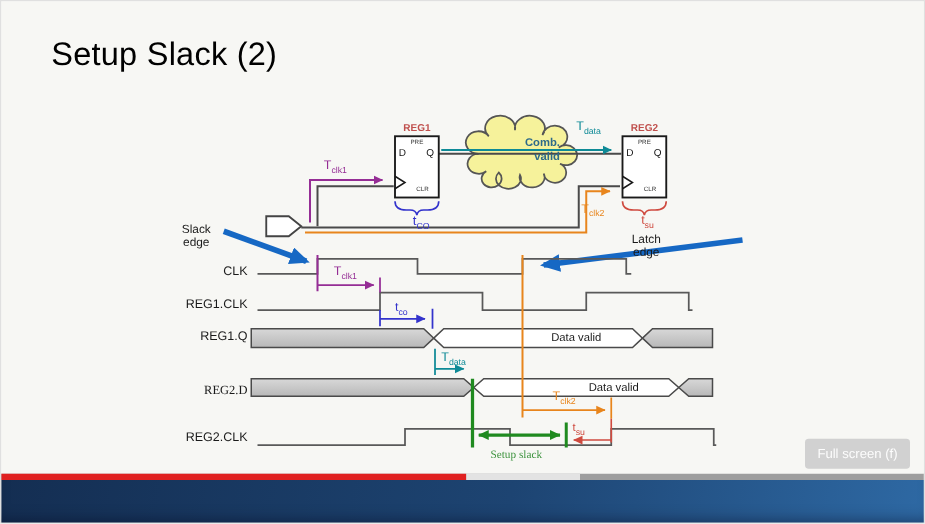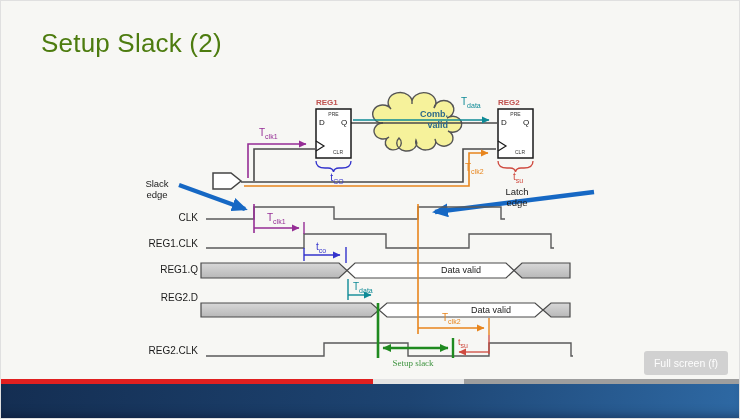--- a/index.html
+++ b/index.html
@@ -1,25 +1,25 @@
 <!DOCTYPE html>
 <html><head>
 <meta charset="utf-8">
 <style>
   html,body{margin:0;padding:0;background:#fff;}
   .frame{position:relative;width:740px;height:419px;background:#f7f7f4;overflow:hidden;
          font-family:"Liberation Sans", sans-serif;border:1px solid #e0e0e0;box-sizing:border-box;}
   .slide{position:absolute;left:0;top:0;width:740px;height:378px;background:#f7f7f4;}
-  .slide-title{position:absolute;left:40px;top:27px;font-size:26px;color:#4d7c0f;letter-spacing:.2px;}
+  .slide-title{position:absolute;left:40px;top:27px;font-size:26px;color:#000000;letter-spacing:.2px;}
   .lbl{position:absolute;font-size:10px;color:#222;white-space:nowrap;}
   .lbl sub{font-size:7px;}
   .siglabel{position:absolute;width:80px;text-align:right;font-size:10px;color:#1a1a1a;}
   .dv{position:absolute;font-size:9px;color:#1a1a1a;text-align:right;}
   .two{text-align:center;font-size:9.5px;line-height:10.5px;color:#1a1a1a;}
-  .regname{position:absolute;width:35px;font-size:8px;font-weight:bold;color:#c0504d;}
+  .regname{position:absolute;width:35px;text-align:center;font-size:8px;font-weight:bold;color:#c0504d;}
   .pin{position:absolute;font-size:8px;color:#111;}
   .pintiny{position:absolute;font-size:5px;color:#333;}
   .cloudtxt{position:absolute;left:393px;width:54px;text-align:right;font-size:9px;font-weight:bold;color:#2d6a8a;}
   
   .progress{position:absolute;left:0;top:378px;width:740px;height:5px;background:#9e9e9e;}
   .prog-played{position:absolute;left:0;top:0;height:5px;width:50.3%;background:#e02020;}
   .prog-buffer{position:absolute;left:50.3%;top:0;height:5px;width:12.3%;background:#e3e3e3;}
   .controlbar{position:absolute;left:0;top:383px;width:740px;height:36px;
       background:linear-gradient(100deg,#142e52 0%,#1d4472 55%,#2e69a4 100%);
       box-shadow:inset 0 -9px 12px -6px rgba(0,0,25,.45);}
@@ -154,21 +154,21 @@
       <div>edge</div>
     </div>
     <div class="two" style="position:absolute;left:490px;top:186px;width:52px;">
       <div>Latch</div>
       <div>edge</div>
     </div>
 
     <div class="siglabel" style="left:117px;top:211px;">CLK</div>
     <div class="siglabel" style="left:117px;top:237px;">REG1.CLK</div>
     <div class="siglabel" style="left:117px;top:263px;">REG1.Q</div>
-    <div class="siglabel" style="left:117px;top:291px;">REG2.D</div>
+    <div class="siglabel" style="left:117px;top:306px;font-family:Liberation Serif, serif;">REG2.D</div>
     <div class="siglabel" style="left:117px;top:344px;">REG2.CLK</div>
 
     <div class="dv" style="left:380px;top:264px;width:100px;">Data valid</div>
     <div class="dv" style="left:410px;top:304px;width:100px;">Data valid</div>
 
     <div class="lbl" style="left:266px;top:211px;color:#952d95;"><span>T</span><sub>clk1</sub></div>
     <div class="lbl" style="left:315px;top:240px;color:#3333cc;"><span>t</span><sub>co</sub></div>
     <div class="lbl" style="left:352px;top:280px;color:#0e8a96;"><span>T</span><sub>data</sub></div>
     <div class="lbl" style="left:441px;top:311px;color:#e8851c;"><span>T</span><sub>clk2</sub></div>
     <div class="lbl" style="left:457px;top:336px;color:#cf4a3f;font-size:9px;"><span>t</span><sub>su</sub></div>

